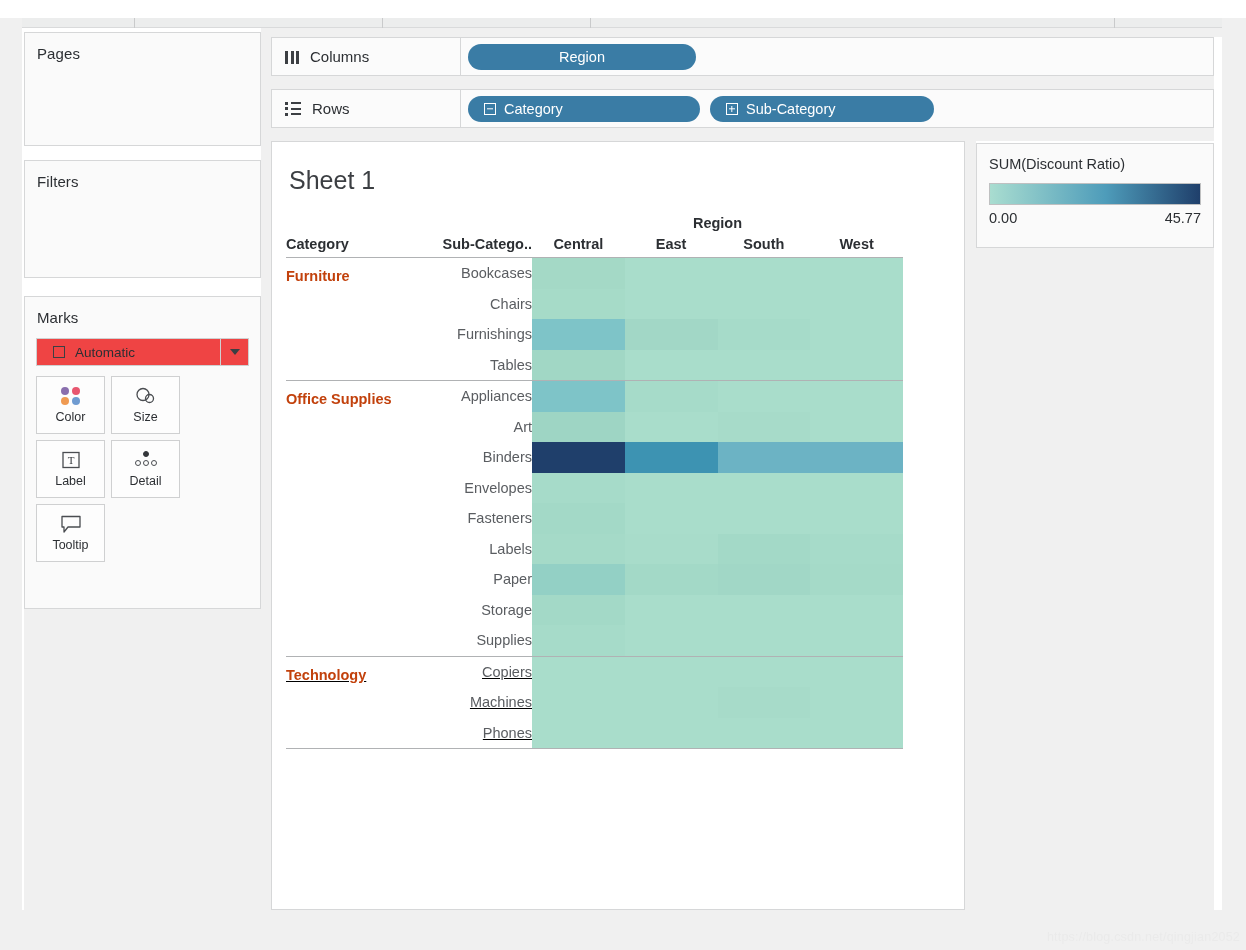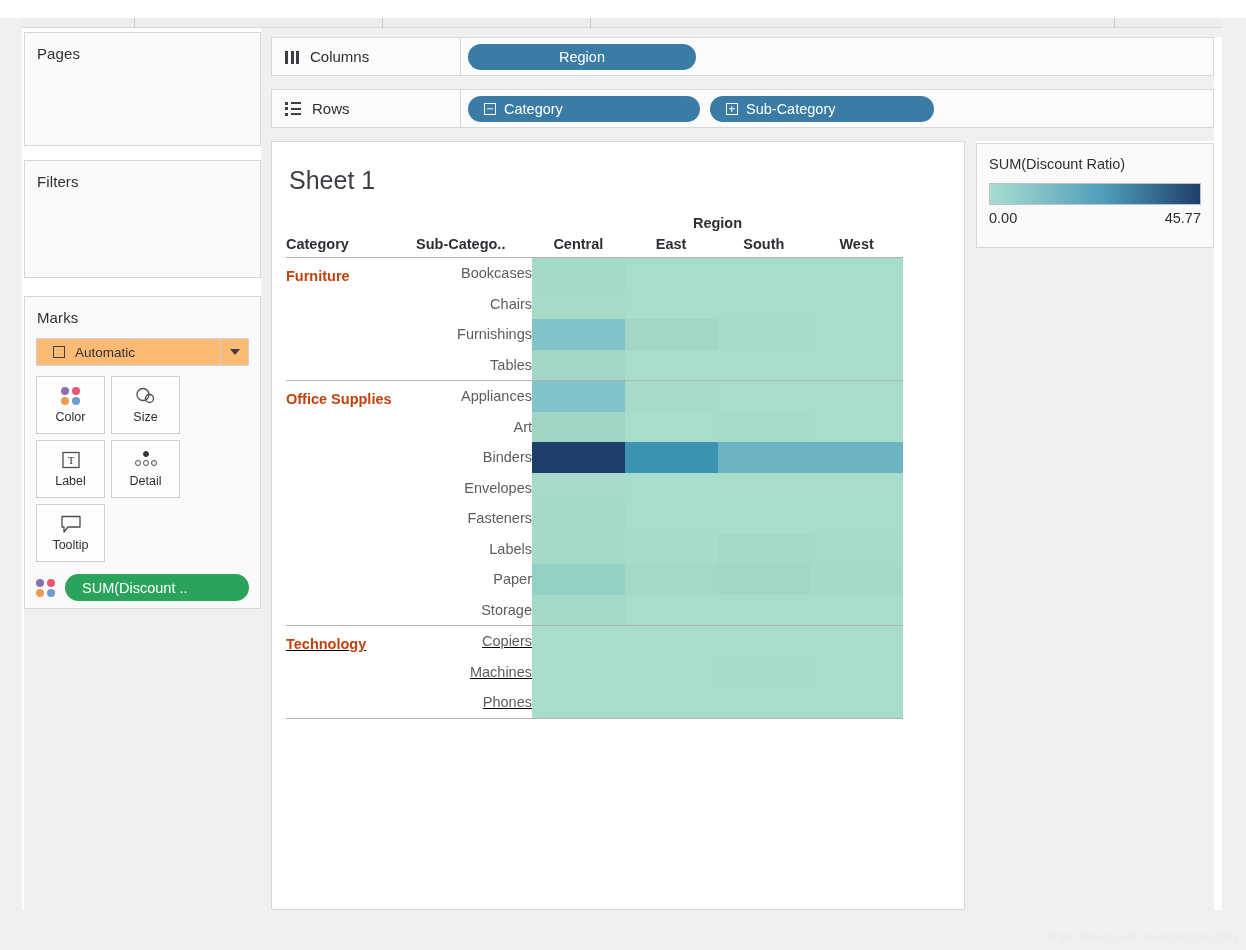--- a/index.html
+++ b/index.html
@@ -44,21 +44,21 @@
     letter-spacing: .1px;
   }
   #pages-panel { height: 114px; }
   #filters-panel { margin-top: 14px; height: 118px; }
   #marks-panel { margin-top: 18px; height: 313px; }
 
   
   .mark-type {
     margin: 12px 11px 0 11px;
     height: 28px;
-    background: #fdba74;
+    background: #ef4444;
     border: 1px solid #cfd0d1;
     display: flex; align-items: center;
     font-size: 13.5px; color: #2c2f33;
   }
   .mt-square {
     width: 12px; height: 12px;
     border: 1.6px solid #3c3f43;
     margin-left: 16px; margin-right: 10px;
     flex: none;
   }
@@ -191,21 +191,21 @@
     font-size: 14.5px; font-weight: bold; color: #2c2f33;
     width: 371px; margin-left: 246px;
     padding-bottom: 5px;
   }
   .hdr-row { display: flex; border-bottom: 1px solid #b0b2b4; }
   .hdr-cell {
     font-size: 14.5px; font-weight: bold; color: #2c2f33;
     padding-bottom: 5px;
   }
   .h-cat { width: 130px; }
-  .h-sub { width: 116px; }
+  .h-sub { width: 116px; text-align: right; }
   .h-reg { width: 92.75px; text-align: center; }
 
   .grp { display: flex; border-bottom: 1px solid #b0b2b4; }
   .grp:last-child { border-bottom: 1px solid #b0b2b4; text-decoration: underline; }
   .grp-cat {
     width: 130px;
     font-size: 14.5px; font-weight: bold; color: #c2410c;
     padding-top: 9px; line-height: 1.28;
   }
   .grp-body { display: flex; flex-direction: column; flex: 1; }
@@ -387,31 +387,20 @@
         <div class="mark-btn">
           <span class="mb-icon">
             <svg width="22" height="19" viewBox="0 0 22 19">
               <path d="M2 1.5 H20 V12 H8 L4 17 V12 H2 Z" fill="none" stroke="#4a4d51" stroke-width="1.3" stroke-linejoin="round"></path>
             </svg>
           </span>
           <span class="mb-label">Tooltip</span>
         </div>
       </div>
 
-      <div class="mark-pill-row">
-        <span class="mb-icon">
-          <span class="dots4">
-            <i style="background:#8a6fae"></i>
-              <i style="background:#e8566f"></i>
-            <i style="background:#ef9a52"></i>
-              <i style="background:#6f9bd1"></i>
-          </span>
-        </span>
-        <span class="pill-green">SUM(Discount ..</span>
-      </div>
     </div>
   </div>
 
   <div class="shelf" id="columns-shelf">
     <div class="shelf-label">
       <span class="ic-columns">
         <i style="height:13px"></i>
           <i style="height:13px"></i>
           <i style="height:13px"></i>
       </span>
@@ -577,20 +566,29 @@
               </div>
               <div class="row">
                 <div class="row-sub">Storage</div>
                 <div class="cells">
                   <div class="cell" title="Storage / Central: 7.4" style="background: rgb(163, 217, 199);"></div>
                   <div class="cell" title="Storage / East: 6.8" style="background: rgb(169, 221, 203);"></div>
                   <div class="cell" title="Storage / South: 6.6" style="background: rgb(169, 221, 203);"></div>
                   <div class="cell" title="Storage / West: 6.6" style="background: rgb(169, 221, 203);"></div>
                 </div>
               </div>
+              <div class="row">
+                <div class="row-sub">Supplies</div>
+                <div class="cells">
+                  <div class="cell" title="Supplies / Central: 7" style="background: rgb(166, 219, 201);"></div>
+                  <div class="cell" title="Supplies / East: 6.6" style="background: rgb(169, 221, 203);"></div>
+                  <div class="cell" title="Supplies / South: 6.5" style="background: rgb(169, 221, 203);"></div>
+                  <div class="cell" title="Supplies / West: 6.6" style="background: rgb(169, 221, 203);"></div>
+                </div>
+              </div>
             </div>
           </div>
           <div class="grp">
             <div class="grp-cat">Technology</div>
             <div class="grp-body">
               <div class="row">
                 <div class="row-sub">Copiers</div>
                 <div class="cells">
                   <div class="cell" title="Copiers / Central: 6.8" style="background: rgb(169, 221, 203);"></div>
                   <div class="cell" title="Copiers / East: 6.6" style="background: rgb(169, 221, 203);"></div>

